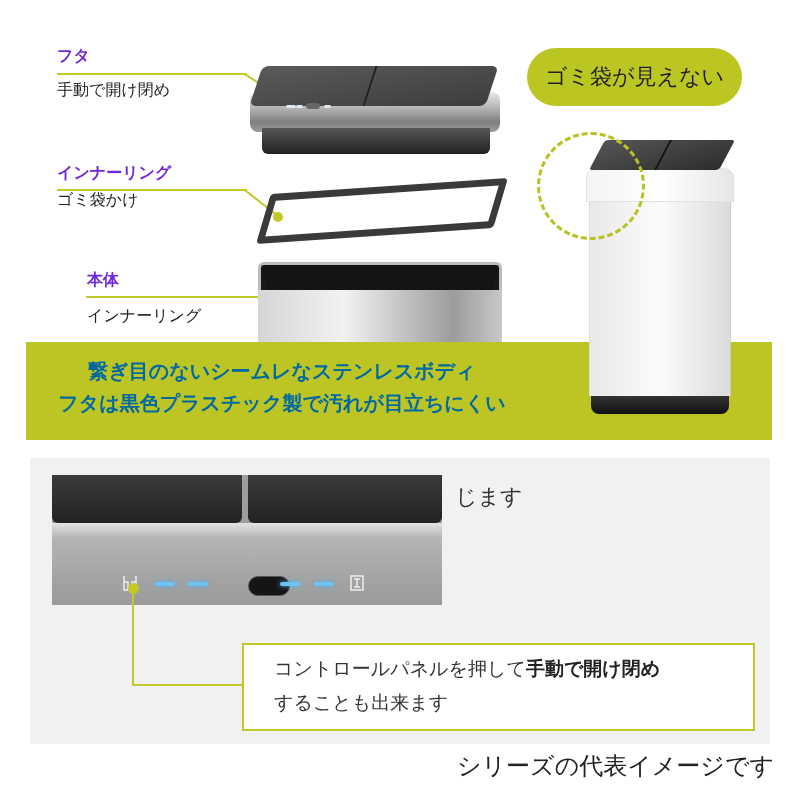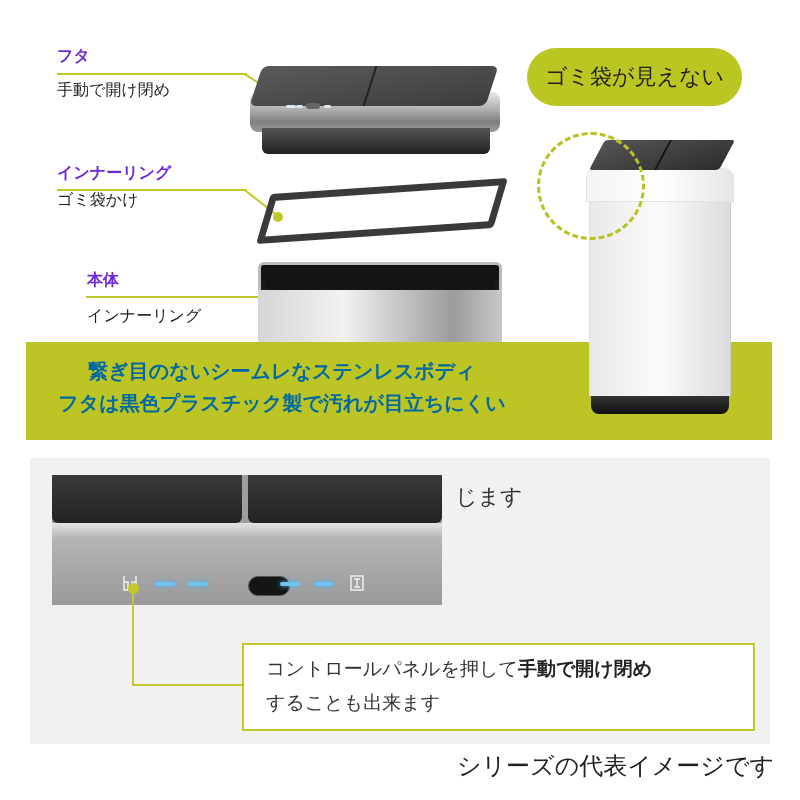--- a/index.html
+++ b/index.html
@@ -72,21 +72,21 @@
     background: #6fc3f2; box-shadow: 0 0 5px #48b5f0; }
   .cp-button { position: absolute; left: 196px; top: 101px; width: 42px; height: 20px; border-radius: 10px; background: #151515; border: 1px solid #555; }
   .cp-icon { position: absolute; top: 99px; width: 16px; height: 20px; color: #eee; font-size: 15px; line-height: 20px; text-align: center; }
   .cp-dot { position: absolute; left: 128px; top: 583px; width: 11px; height: 11px; border-radius: 50%; background: #c2c82a; }
   .cp-vline { position: absolute; left: 132px; top: 592px; width: 2px; height: 94px; background: #c2c82a; }
   .cp-hline { position: absolute; left: 132px; top: 684px; width: 110px; height: 2px; background: #c2c82a; }
 
   .side-text { position: absolute; left: 455px; top: 480px; width: 300px; font-size: 22px; line-height: 33px; color: #333; }
 
   .callout-box { position: absolute; left: 242px; top: 643px; width: 513px; height: 88px;
-    background: #ffffff; border: 2px solid #c2c82a; padding: 6px 22px; font-size: 19px; line-height: 34px; color: #333; }
+    background: #ffffff; border: 2px solid #c2c82a; padding: 6px 30px; font-size: 19px; line-height: 34px; color: #333; }
   .callout-box b { font-weight: bold; color: #222; }
 
   .footer-note { position: absolute; right: 26px; top: 750px; font-size: 24px; color: #222; text-align: right; }
 </style>
 </head>
 <body>
 
 <div class="abs part-title" style="left:57px;top:46px;">フタ</div>
 <div class="lead-line" style="left:57px;top:73px;width:190px;"></div>
 <div class="lead-line" style="left:245px;top:73px;width:46px;transform-origin:0 0;transform:rotate(33deg);"></div>

